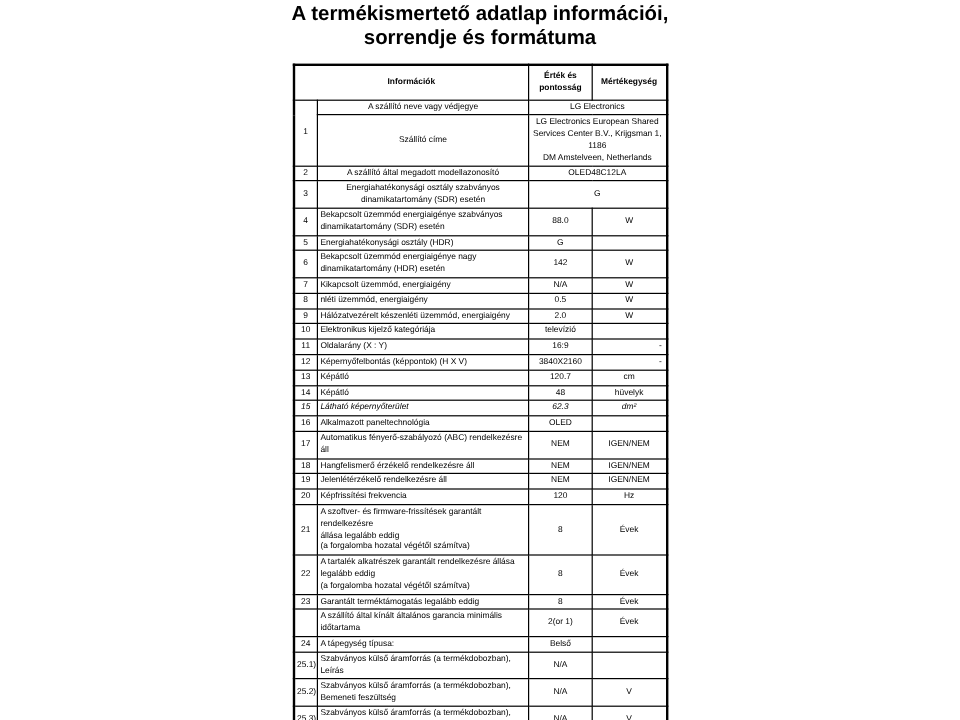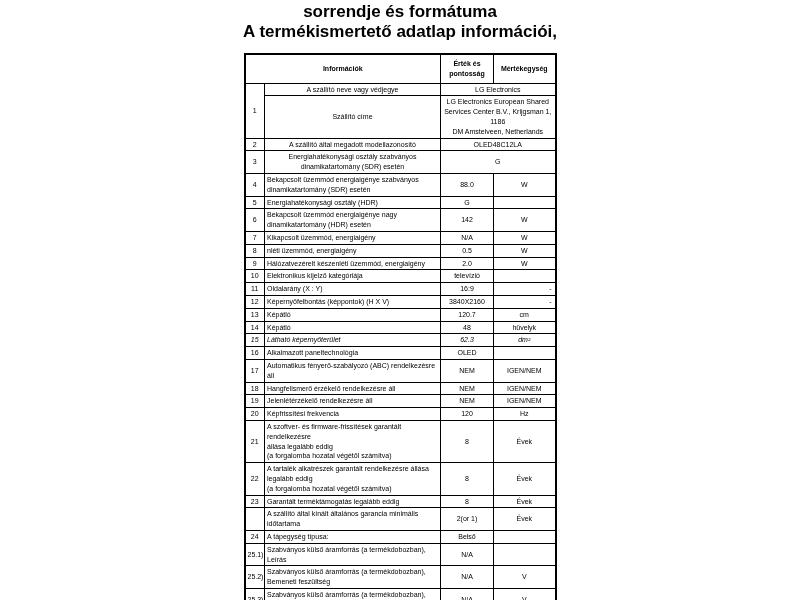--- a/index.html
+++ b/index.html
@@ -56,22 +56,22 @@
   td.value { text-align: center; }
   td.unit  { text-align: center; }
   td.unit.right { text-align: right; padding-right: 3px; }
   tr.italic td { font-style: italic; }
 </style>
 </head>
 <body>
 
 <div class="page">
   <div class="doc-title">
+    <div>A termékismertető adatlap információi,</div>
     <div>sorrendje és formátuma</div>
-    <div>A termékismertető adatlap információi,</div>
   </div>
 
   <table class="datasheet">
     <colgroup>
       <col class="c-num">
         <col class="c-lbl">
         <col class="c-val">
         <col class="c-unit">
     </colgroup>
     <thead>

